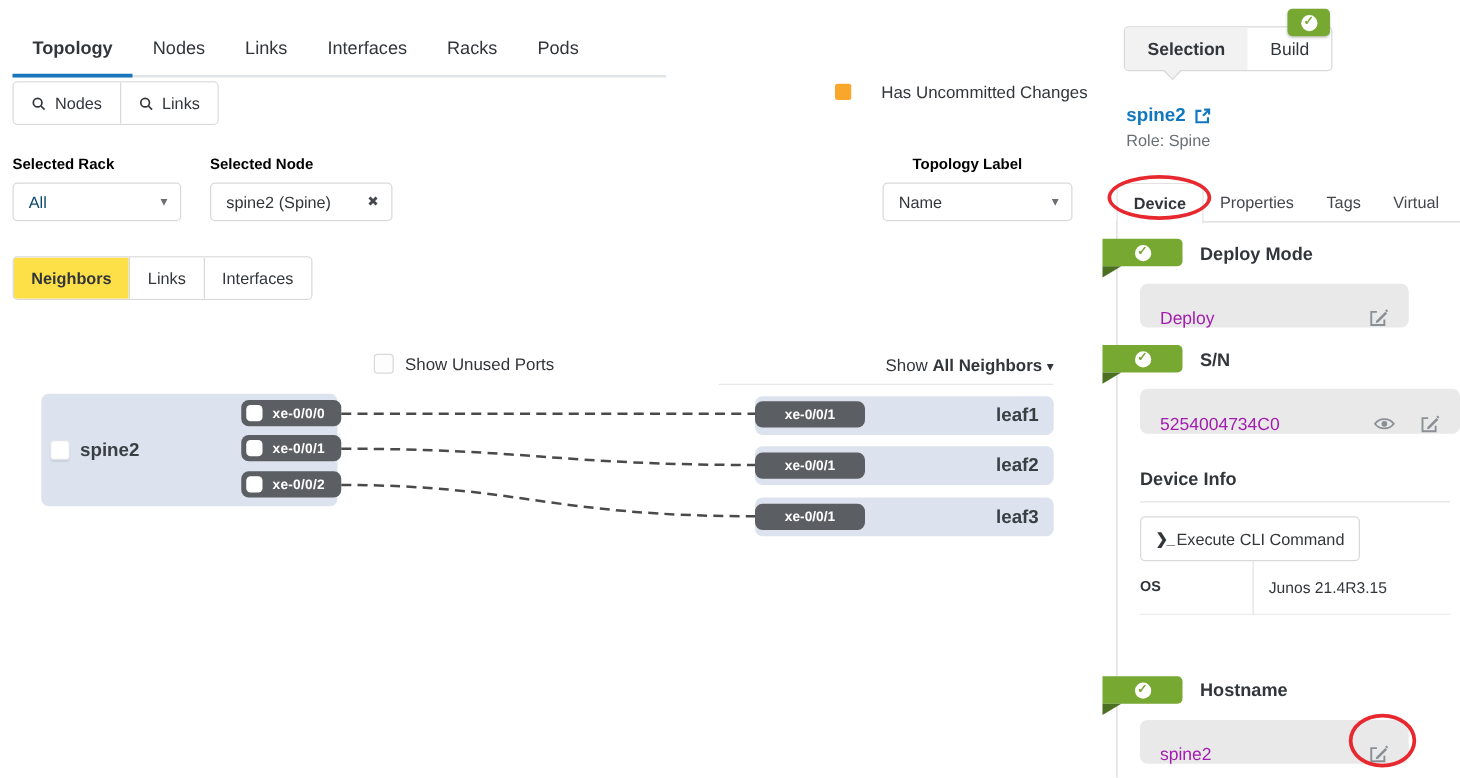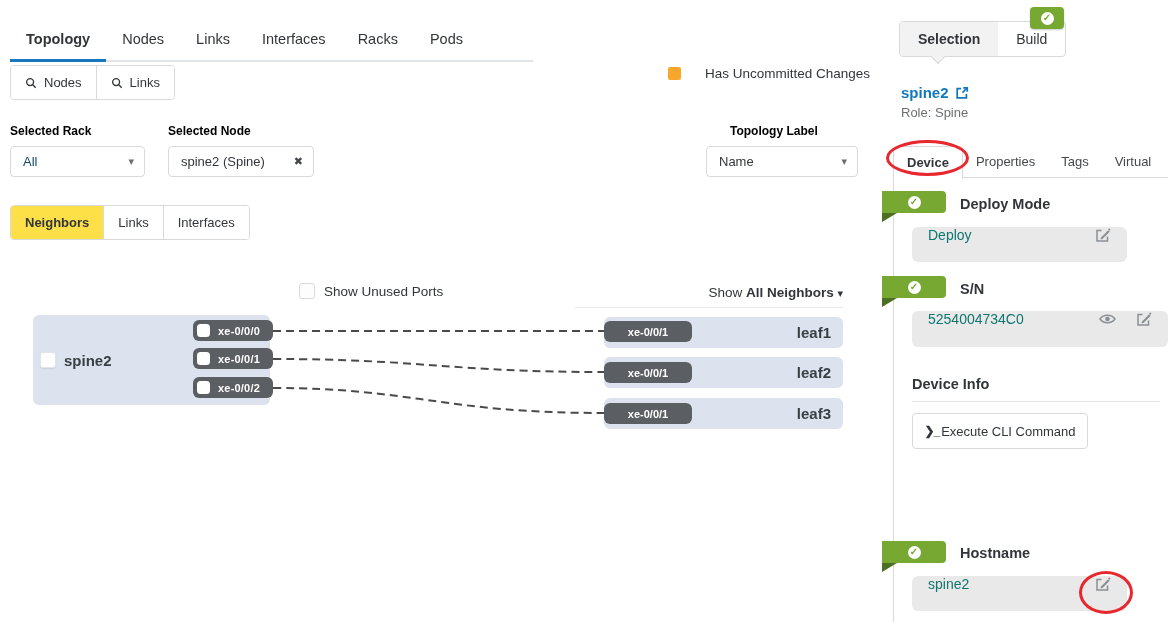--- a/index.html
+++ b/index.html
@@ -85,21 +85,21 @@
   .detail-tab.active { font-weight:bold; color:#32363a; background:#fff; border:1px solid #d9d9d9;
     border-bottom:none; border-radius:4px 4px 0 0; margin-bottom:-1px; height:33px; }
 
   .ribbon { position:absolute; left:882px; width:64px; height:22px; background:#76a832;
     border-radius:0 4px 4px 0; display:flex; align-items:center; justify-content:center; }
   .ribbon::after { content:""; position:absolute; left:0; top:22px; width:0; height:0;
     border-top:9px solid #4c7022; border-right:15px solid transparent; }
   .section-title { position:absolute; left:960px; font-size:14.5px; font-weight:bold; color:#32363a; }
 
   .gray-field { position:absolute; left:912px; background:#e9e9e9; border-radius:6px; display:flex;
-    align-items:flex-start; padding:0 16px; font-size:14px; color:#0f766e; }
+    align-items:flex-end; padding:0 16px; font-size:14px; color:#a21caf; }
   .gray-field .icons { margin-left:auto; display:flex; align-items:center; gap:20px; }
   .icon-btn { background:none; border:none; cursor:pointer; padding:0; line-height:0; }
 
   .device-info-title { position:absolute; left:912px; top:376px; width:248px; font-size:14.5px;
     font-weight:bold; padding-bottom:9px; border-bottom:1px solid #e3e3e3; }
   .cli-btn { position:absolute; left:912px; top:413px; width:176px; height:36px; background:#fff;
     border:1px solid #d9d9d9; border-radius:4px; display:flex; align-items:center; justify-content:center;
     gap:2px; font-size:13px; color:#32363a; cursor:pointer; font-family:inherit; }
   .cli-btn .prompt { font-weight:bold; font-size:12px; letter-spacing:-1px; }
 
@@ -300,20 +300,24 @@
     </button>
   </span>
 </div>
 
 <div class="device-info-title">Device Info</div>
 <button class="cli-btn">
   <span class="prompt">❯_</span>
   <span>Execute CLI Command</span>
 </button>
 <div class="info-table">
+  <div class="info-row">
+    <div class="info-label">OS</div>
+    <div class="info-value">Junos 21.4R3.15</div>
+  </div>
 </div>
 
 <div class="ribbon" style="top:541px;">
   <span class="check-circle">✓</span>
 </div>
 <div class="section-title" style="top:545px;">Hostname</div>
 <div class="gray-field" style="top:576px; width:215px; height:35px;">
   <span>spine2</span>
   <span class="icons">
     <button class="icon-btn">

